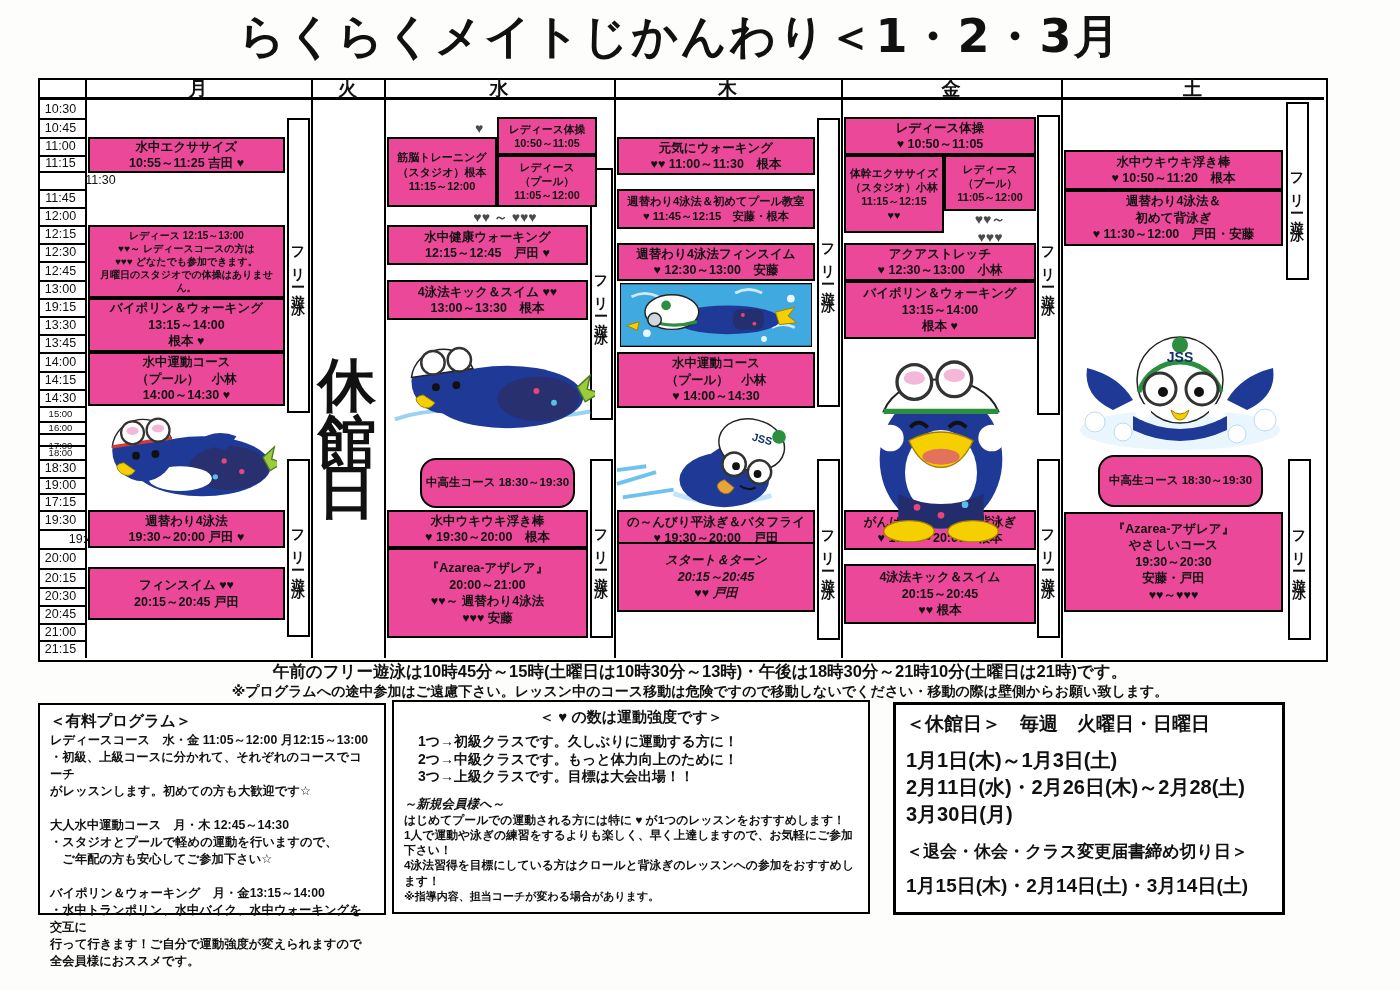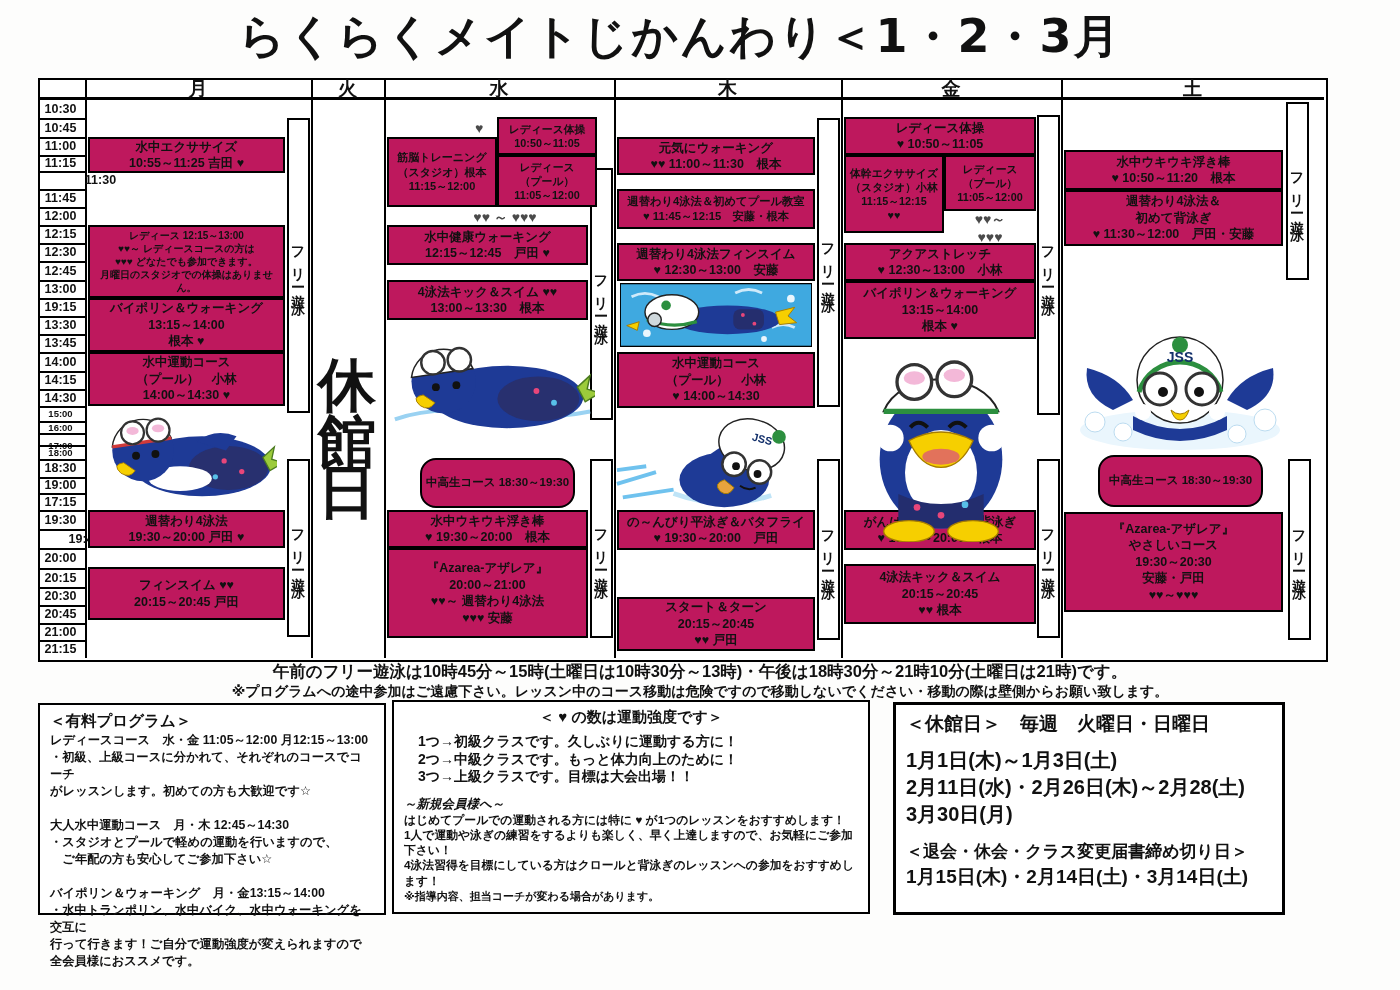--- a/index.html
+++ b/index.html
@@ -7,26 +7,26 @@
         font-family:"Liberation Sans","DejaVu Sans",sans-serif;color:#111;}
   .abs{position:absolute;}
   .title{left:220px;top:6px;width:920px;text-align:center;font-size:46px;font-weight:800;
          letter-spacing:2px;font-family:"DejaVu Sans",sans-serif;}
   
   .outer{left:38px;top:78px;width:1286px;height:580px;border:2.5px solid #000;background:#fff;}
   .vline{width:2px;background:#000;top:78px;height:580px;}
   .hline{height:2px;background:#000;}
   .dayhead{top:79px;height:19px;font-size:19px;font-weight:800;text-align:center;line-height:19px;}
   .tcol{left:38px;top:0;width:47px;height:658px;}
-  .tlabel{position:absolute;left:0;width:45px;text-align:left;font-weight:700;font-size:12.5px;
+  .tlabel{position:absolute;left:0;width:45px;text-align:left;font-weight:400;font-size:12.5px;
           display:flex;align-items:center;justify-content:center;}
   .tsmall{font-size:9.5px;}
   .trow-line{position:absolute;left:0;width:47px;height:1.5px;background:#000;}
   
-  .ev{position:absolute;background:#be185d;border:2px solid #000;font-weight:700;font-size:12.5px;
+  .ev{position:absolute;background:#ec4899;border:2px solid #000;font-weight:700;font-size:12.5px;
       line-height:1.32;text-align:center;white-space:pre-line;display:flex;align-items:center;
       justify-content:center;padding:1px 2px;box-sizing:border-box;}
   .round{border-radius:16px;font-size:11.5px;}
   .hearts{position:absolute;font-weight:800;color:#4a4a4a;font-size:14px;white-space:pre-line;text-align:center;}
   .vtext{writing-mode:vertical-rl;text-orientation:upright;}
   .fbar{position:absolute;width:23px;background:#fff;border:2px solid #000;display:flex;
         align-items:center;justify-content:center;font-weight:800;font-size:14px;
         letter-spacing:5px;box-sizing:border-box;}
   .closed{left:313px;top:100px;width:69px;height:558px;display:flex;align-items:center;justify-content:center;
           font-size:58px;font-weight:800;letter-spacing:55px;font-family:"DejaVu Serif","Liberation Serif",serif;
@@ -38,21 +38,21 @@
   .b-title{font-size:15.5px;font-weight:800;}
   .b-body{font-size:12.3px;font-weight:700;line-height:1.38;white-space:pre-line;}
   .c-title{font-size:15px;font-weight:800;text-align:center;}
   .c-levels{font-size:14px;font-weight:800;line-height:1.25;white-space:pre-line;margin-top:6px;padding-left:14px;}
   .c-sub{font-size:12.5px;font-weight:800;font-style:italic;margin-top:10px;}
   .c-small{font-size:11.8px;font-weight:700;line-height:1.3;white-space:pre-line;}
   .c-note{font-size:11px;font-weight:800;margin-top:0;}
   .d-head{font-size:19px;font-weight:800;}
   .d-dates{font-size:20px;font-weight:800;line-height:1.35;white-space:pre-line;margin-top:10px;}
   .d-head2{font-size:17px;font-weight:800;margin-top:12px;}
-  .d-dates2{font-size:19px;font-weight:800;margin-top:1px;}
+  .d-dates2{font-size:19px;font-weight:800;margin-top:10px;}
   svg{display:block;}
 </style>
 </head>
 <body>
 
 <div class="page">
 
   <div class="abs title">らくらくメイトじかんわり＜1・2・3月＞</div>
 
   <div class="abs outer"></div>
@@ -193,21 +193,21 @@
 ♥♥ 11:00～11:30　根本</div>
   <div class="ev" style="left:617px;top:189px;width:198px;height:40px;font-size:11.3px;">週替わり4泳法＆初めてプール教室
 ♥ 11:45～12:15　安藤・根本</div>
   <div class="ev" style="left:617px;top:243px;width:198px;height:38px;">週替わり4泳法フィンスイム
 ♥ 12:30～13:00　安藤</div>
   <div class="ev" style="left:617px;top:352px;width:198px;height:56px;">水中運動コース
 （プール）　小林
 ♥ 14:00～14:30</div>
   <div class="ev" style="left:617px;top:510px;width:198px;height:40px;">の～んびり平泳ぎ＆バタフライ
 ♥ 19:30～20:00　戸田</div>
-  <div class="ev" style="left:617px;top:597px;width:198px;height:54px;">スタート＆ターン
+  <div class="ev" style="left:617px;top:542px;width:198px;height:70px;font-style:italic;">スタート＆ターン
 20:15～20:45
 ♥♥ 戸田</div>
 
   <div class="ev" style="left:844px;top:117px;width:192px;height:38px;">レディース体操
 ♥ 10:50～11:05</div>
   <div class="ev" style="left:844px;top:155px;width:100px;height:78px;font-size:10.8px;">体幹エクササイズ
 （スタジオ）小林
 11:15～12:15
 ♥♥</div>
   <div class="ev" style="left:944px;top:155px;width:92px;height:56px;font-size:10.8px;">レディース

